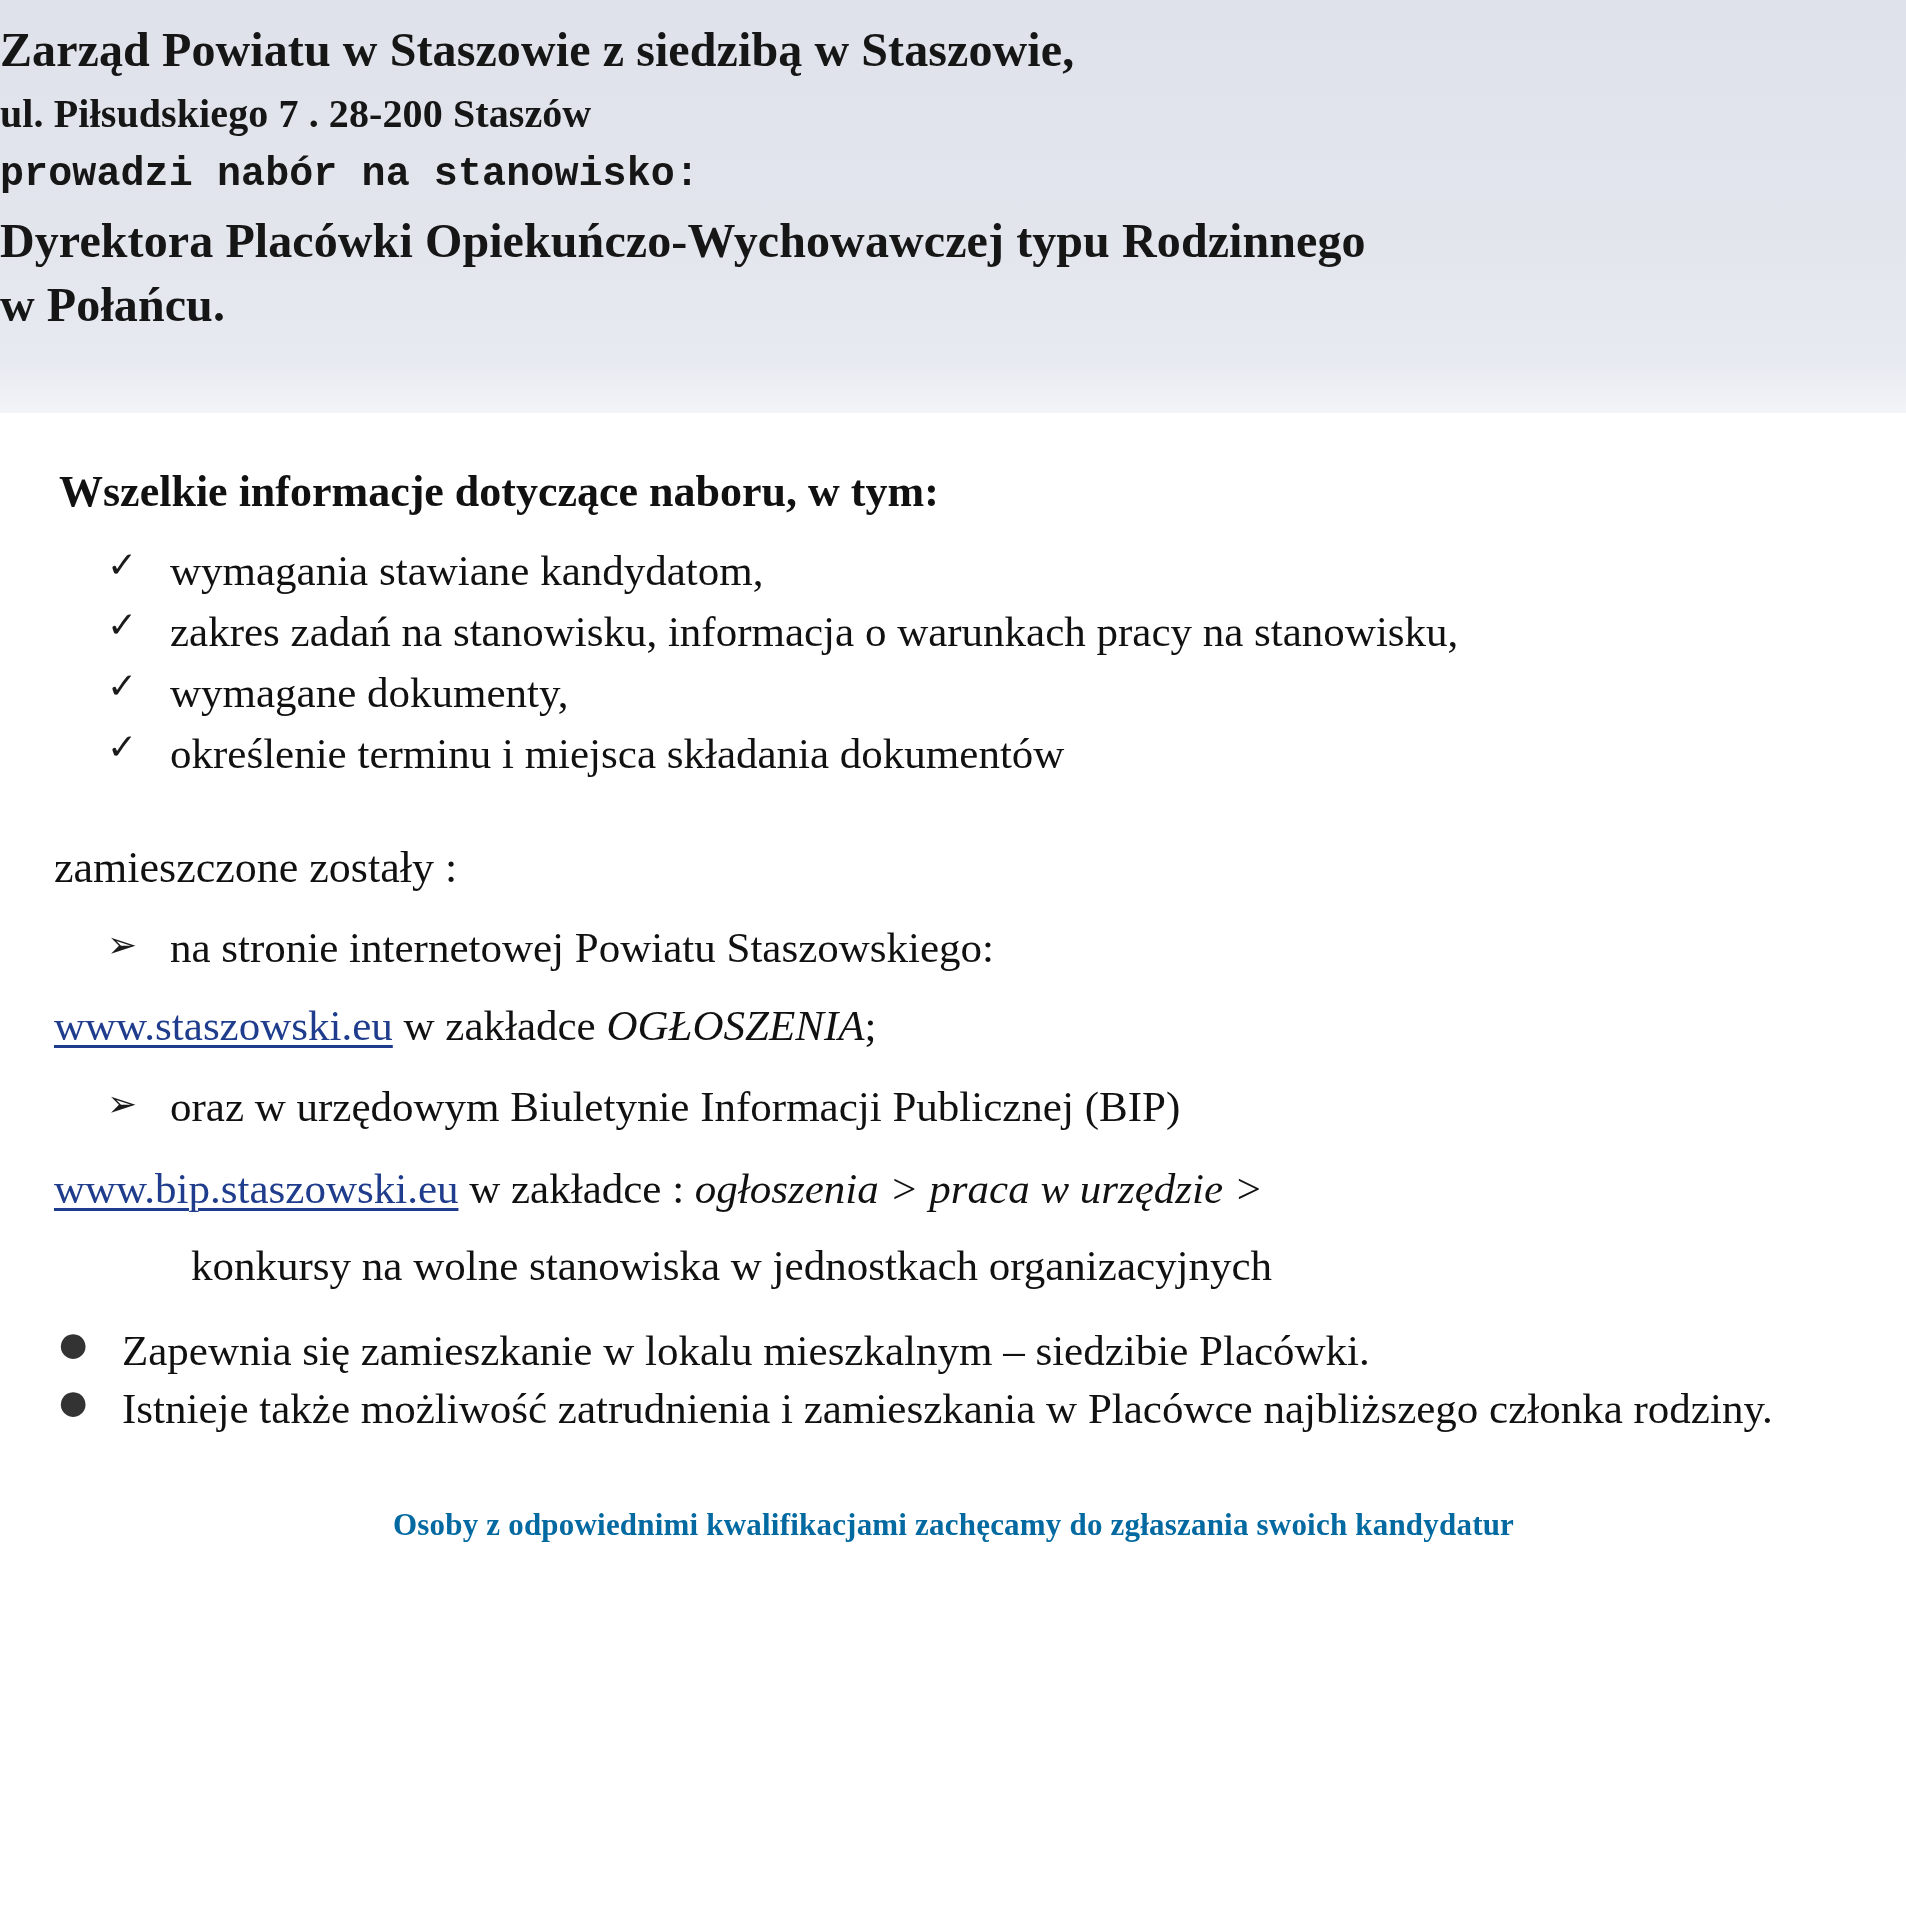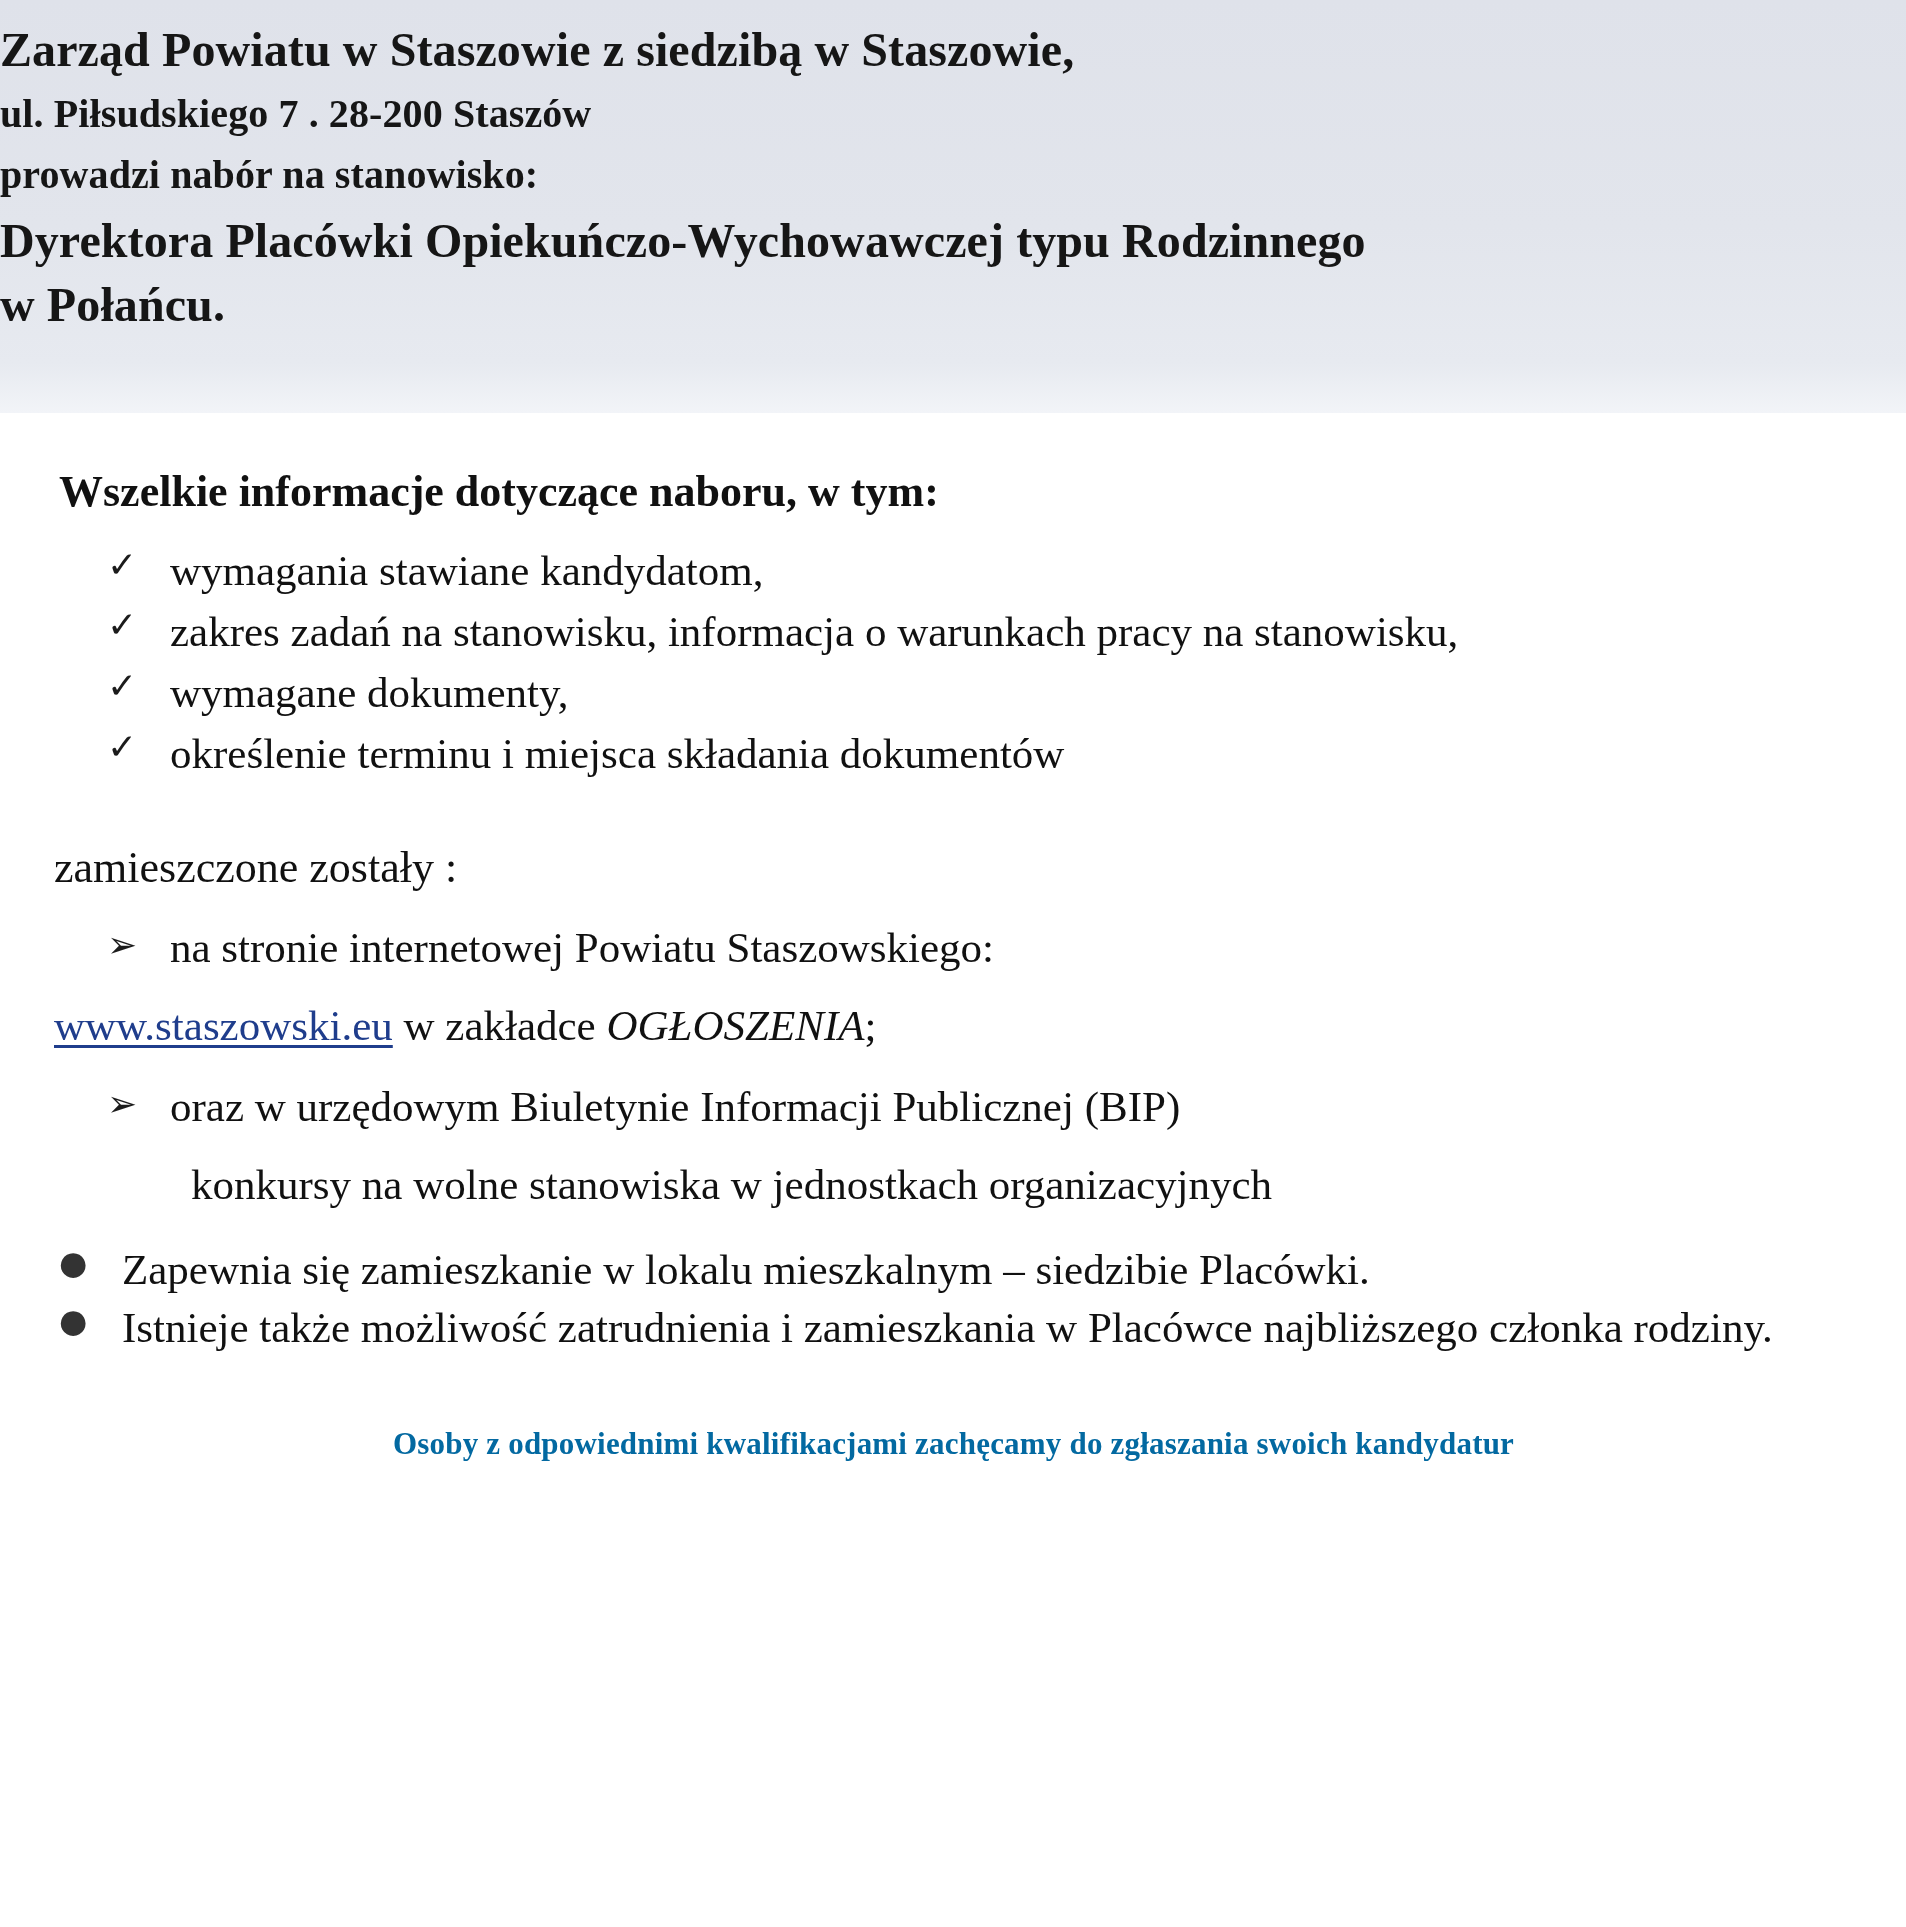--- a/index.html
+++ b/index.html
@@ -25,21 +25,21 @@
     text-align: left;
   }
   .header-line {
     font-weight: bold;
     color: #161616;
     letter-spacing: 0.1px;
     line-height: 1.19;
   }
   .hl-1 { font-size: 48px; margin-top: 13.4px; }
   .hl-2 { font-size: 40px; margin-top: 11.5px; }
-  .hl-3 { font-size: 40px; margin-top: 13.4px; }
+  .hl-3 { font-size: 40px; margin-top: 13.4px; font-family: Liberation Mono, monospace; }
   .hl-4 { font-size: 48px; margin-top: 13.4px; }
   .hl-5 { font-size: 48px; margin-top: 7.6px; }
 
   
   .body-wrap {
     padding: 0;
     position: relative;
   }
 
   .intro {
@@ -204,20 +204,23 @@
     <a href="#" class="doc-link">www.staszowski.eu</a><span> w zakładce </span><span class="ital">OGŁOSZENIA</span><span>;</span>
   </div>
 
   <ul class="arrow-list">
     <li>
       <span class="arrow">➢</span>
       <span>oraz w urzędowym Biuletynie Informacji Publicznej (BIP)</span>
     </li>
   </ul>
 
+  <div class="link-line link-line-2">
+    <a href="#" class="doc-link">www.bip.staszowski.eu</a><span>  w zakładce : </span><span class="ital">ogłoszenia &gt; praca w urzędzie  &gt;</span>
+  </div>
 
   <div class="italic-center">konkursy na wolne stanowiska w jednostkach organizacyjnych</div>
 
   <ul class="dot-list">
     <li>
       <span class="dot">●</span>
       <span>Zapewnia się zamieszkanie w lokalu mieszkalnym – siedzibie Placówki.</span>
     </li>
     <li>
       <span class="dot">●</span>

